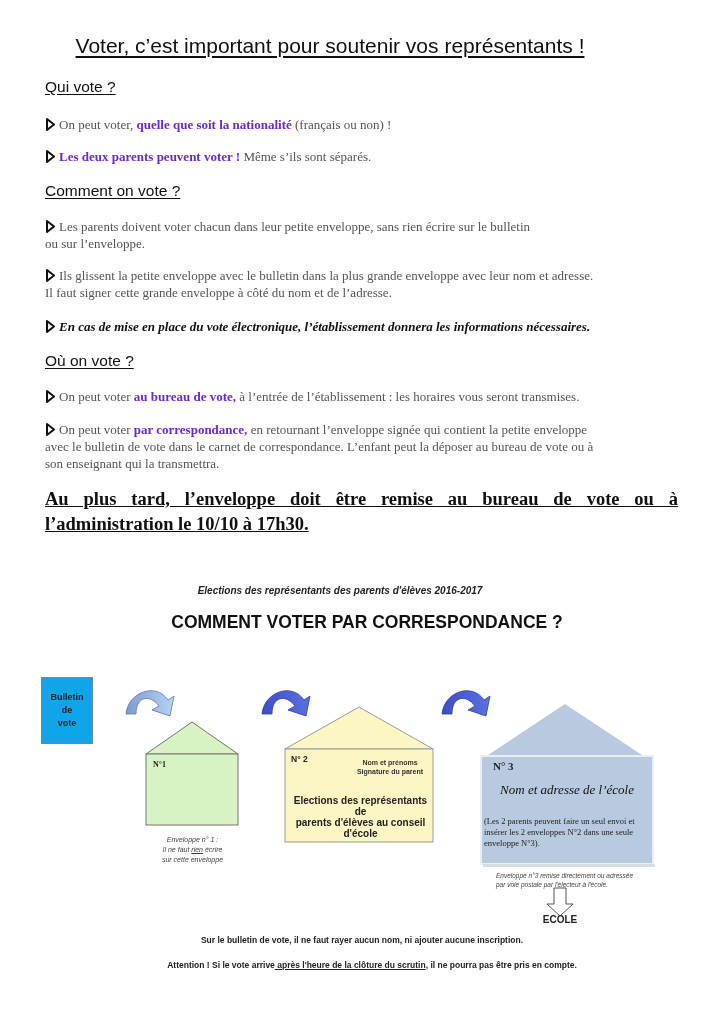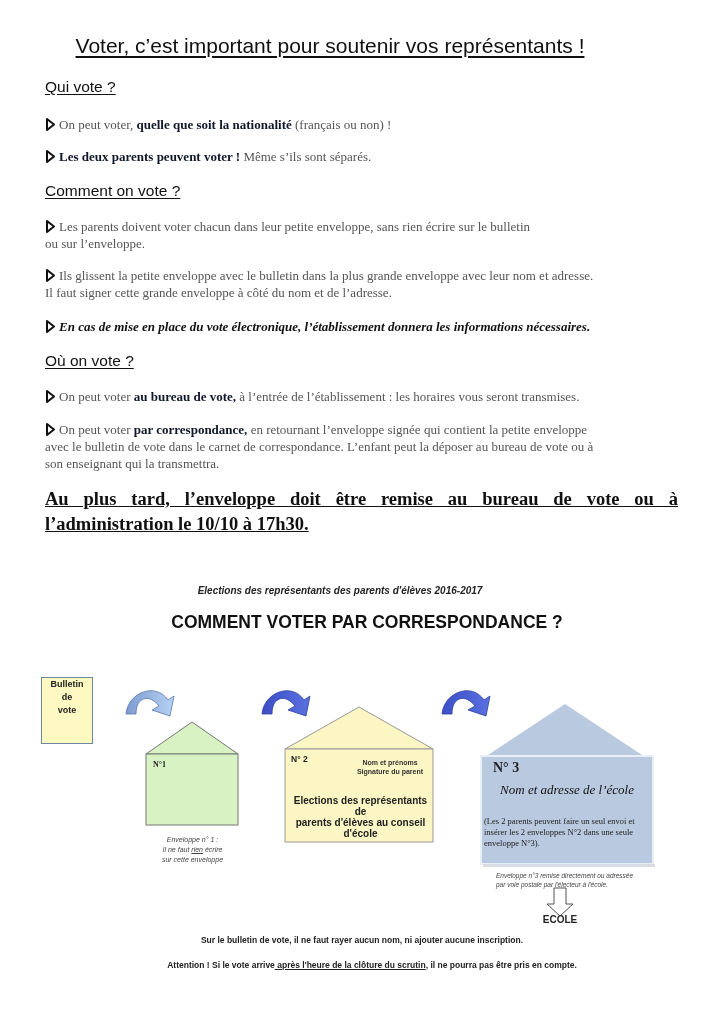--- a/index.html
+++ b/index.html
@@ -4,40 +4,40 @@
 <style>
   html, body { margin: 0; padding: 0; background: #ffffff; }
   body { width: 724px; height: 1024px; position: relative; overflow: hidden; color: #444; }
   .sans { font-family: "Liberation Sans", sans-serif; }
   .serif { font-family: "Liberation Serif", serif; }
   .abs { position: absolute; }
 
   .main-title { left: 0; width: 660px; top: 34px; text-align: center; font-size: 21px; color: #111; text-decoration: underline; text-underline-offset: 3px; }
   .h2 { left: 45px; font-size: 15.5px; color: #111; text-decoration: underline; text-underline-offset: 2px; }
   .para { left: 45px; width: 640px; font-size: 13px; line-height: 17px; color: #555; }
-  .para b { color: #0f172a; }
+  .para b { color: #6d28d9; }
   .para i.em { color: #111; font-weight: bold; font-style: italic; margin-top: 28px; }
   .bullet { display: inline-block; width: 11px; height: 13px; vertical-align: -2px; margin-right: 3px; }
   .deadline { left: 45px; width: 633px; top: 487px; font-size: 18.5px; line-height: 25px; font-weight: bold; color: #111; text-align: justify; text-align-last: left; text-decoration: underline; }
 
   .diag-sub { left: 0; width: 680px; top: 585px; text-align: center; font-size: 10px; font-style: italic; font-weight: bold; color: #222; }
   .diag-title { left: 0; width: 724px; top: 612px; text-align: center; font-size: 17.5px; font-weight: bold; color: #111; padding-left: 10px; box-sizing: border-box; }
 
-  .bulletin-box { left: 41px; top: 677px; width: 52px; height: 67px; background: #fef9c3; border: 1px solid #6a8aa0; box-sizing: border-box; display: flex; align-items: flex-start; justify-content: center; text-align: center; font-size: 9px; font-weight: bold; line-height: 13px; color: #222; }
+  .bulletin-box { left: 41px; top: 677px; width: 52px; height: 67px; background: #0ea5e9; border: 1px solid #6a8aa0; box-sizing: border-box; display: flex; align-items: center; justify-content: center; text-align: center; font-size: 9px; font-weight: bold; line-height: 13px; color: #222; }
   .svg-layer { left: 0; top: 0; }
 
   .env1-num { left: 153px; top: 760px; font-size: 8px; font-weight: bold; color: #222; }
   .env1-caption { left: 140px; width: 105px; top: 835px; text-align: center; font-size: 7px; line-height: 10px; font-style: italic; color: #444; }
   .env1-caption u { text-decoration: underline; }
 
   .env2-num { left: 291px; top: 754px; font-size: 8.5px; font-weight: bold; color: #222; }
   .env2-name { left: 340px; width: 100px; top: 758px; text-align: center; font-size: 7px; line-height: 9px; font-weight: bold; color: #333; }
   .env2-body { left: 288px; width: 145px; top: 795px; text-align: center; font-size: 10px; line-height: 11px; font-weight: bold; color: #222; }
 
-  .env3-num { left: 485px; top: 760px; font-size: 14px; font-weight: bold; color: #222; padding-left: 8px; }
+  .env3-num { left: 485px; top: 760px; font-size: 11px; font-weight: bold; color: #222; padding-left: 8px; }
   .env3-addr { left: 482px; width: 170px; top: 782px; text-align: center; font-size: 13px; font-style: italic; color: #111; }
   .env3-note { left: 484px; width: 170px; top: 816px; font-size: 8.5px; line-height: 11px; color: #222; }
   .env3-caption { left: 496px; width: 140px; top: 871px; font-size: 6.5px; line-height: 9px; font-style: italic; color: #444; }
   .ecole { left: 520px; width: 80px; top: 914px; text-align: center; font-size: 10px; font-weight: bold; color: #222; }
 
   .footer1 { left: 0; width: 724px; top: 935px; text-align: center; font-size: 8.5px; font-weight: bold; color: #222; }
   .footer2 { left: 0; width: 724px; top: 960px; text-align: center; font-size: 8.5px; font-weight: bold; color: #222; padding-left: 20px; box-sizing: border-box; }
   .footer2 u { text-decoration: underline; }
 </style>
 </head>

